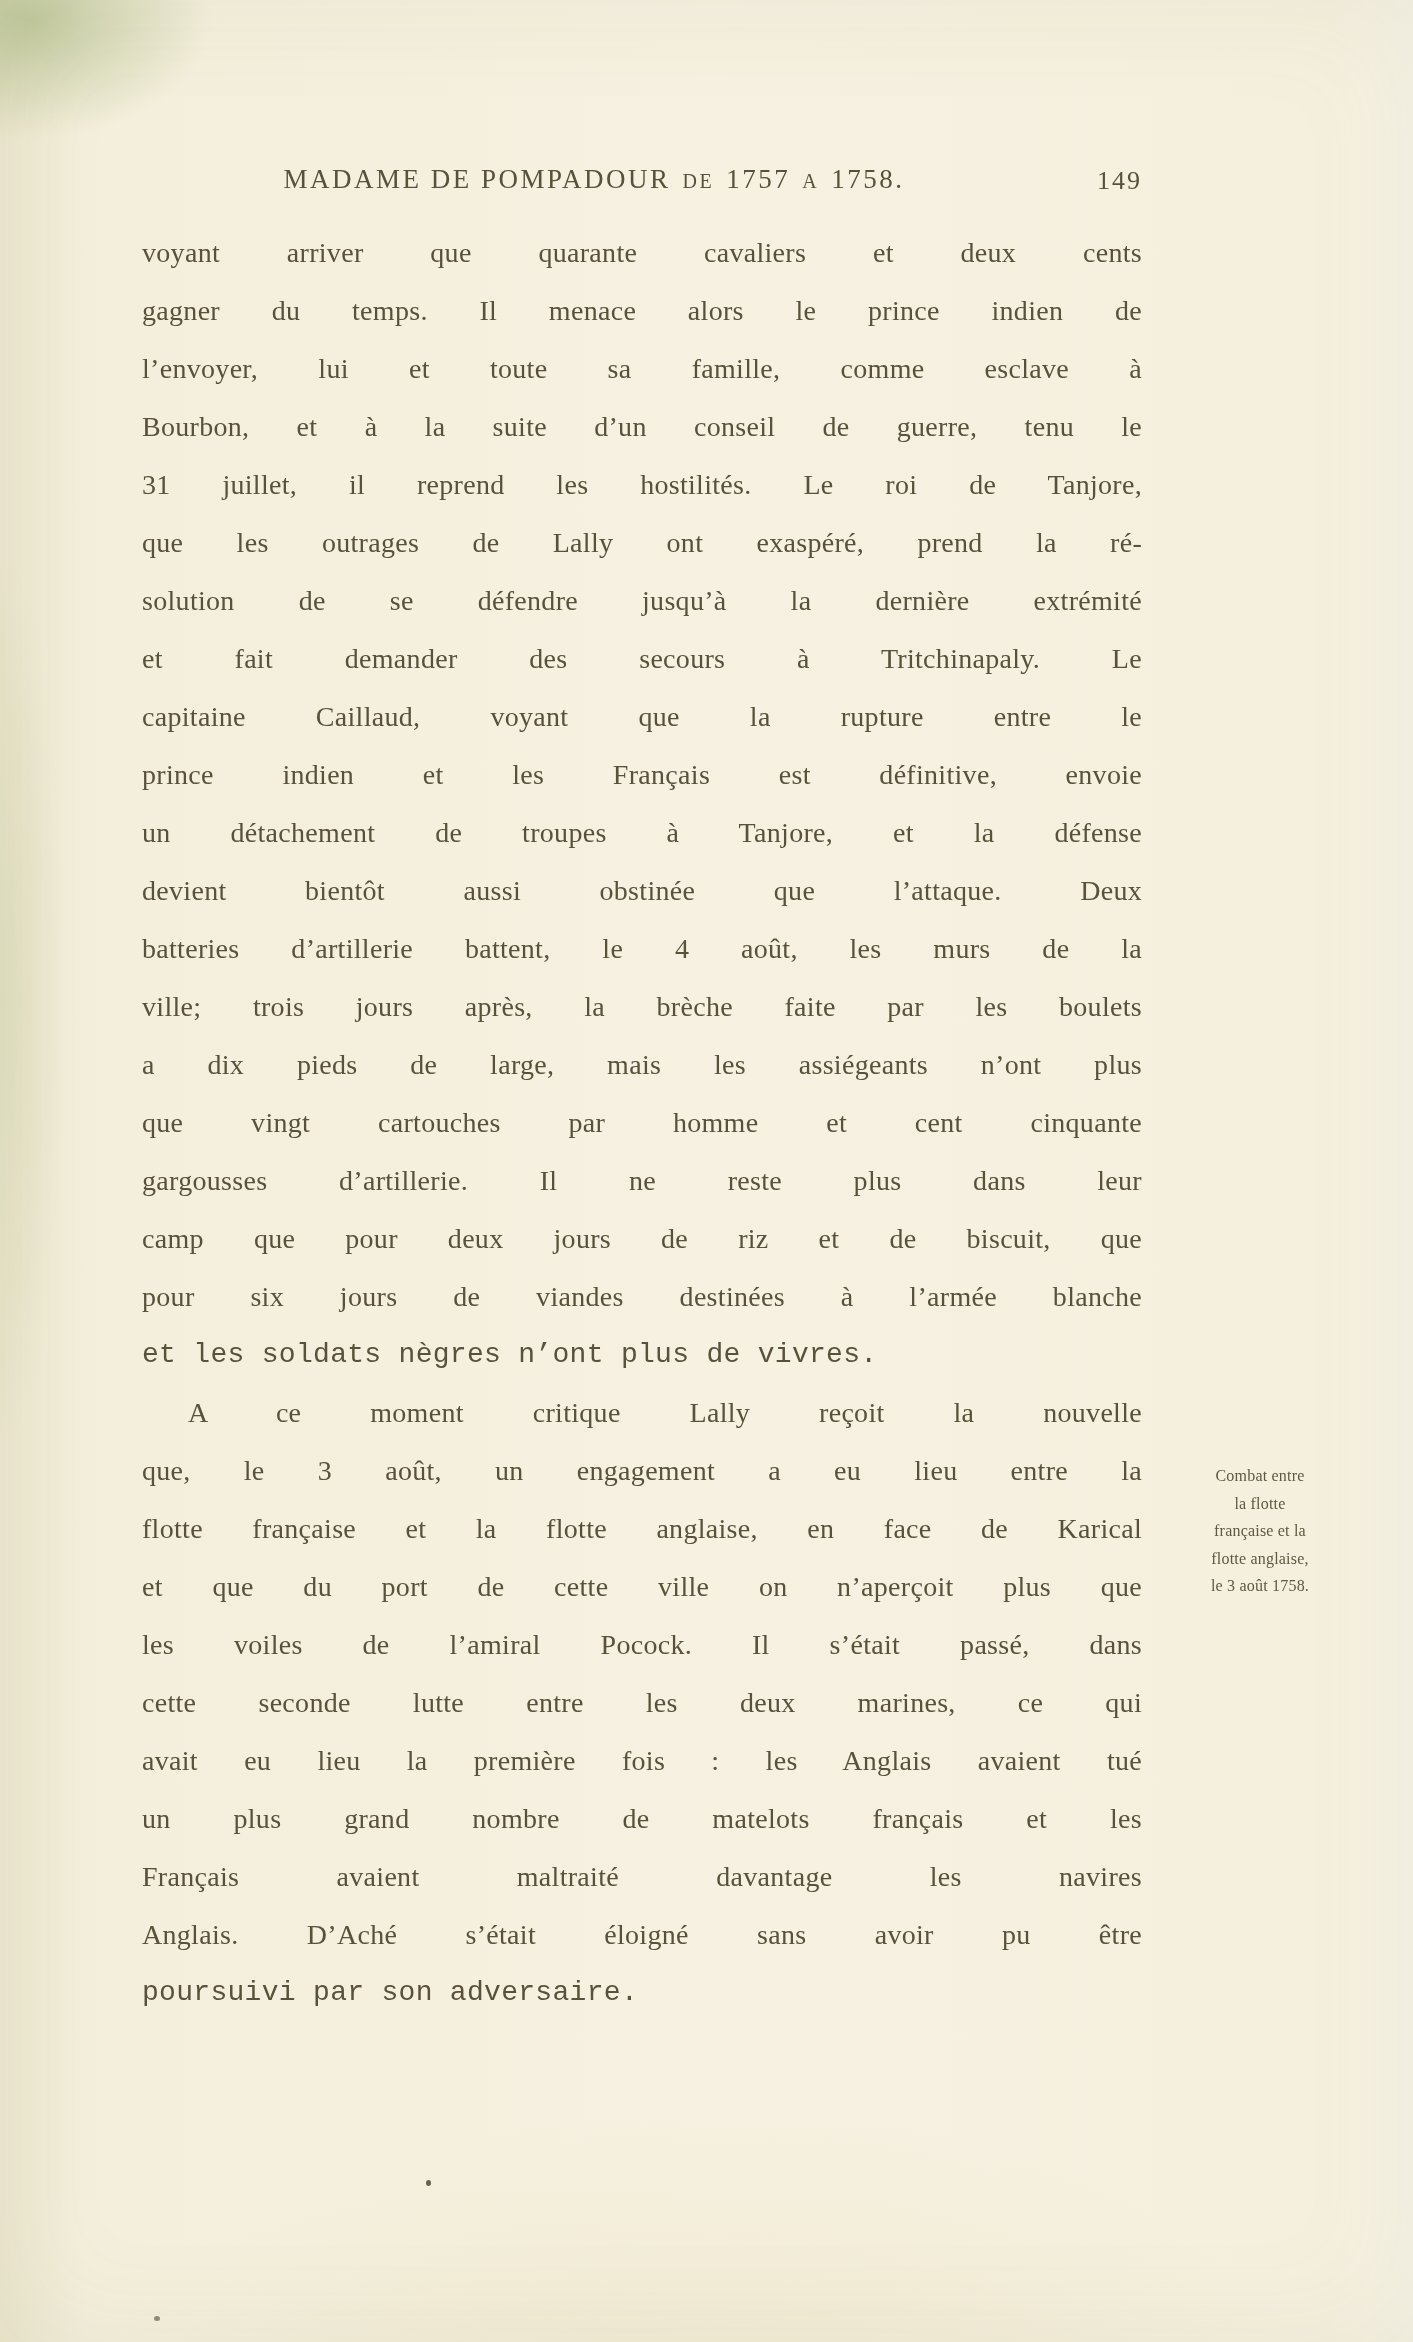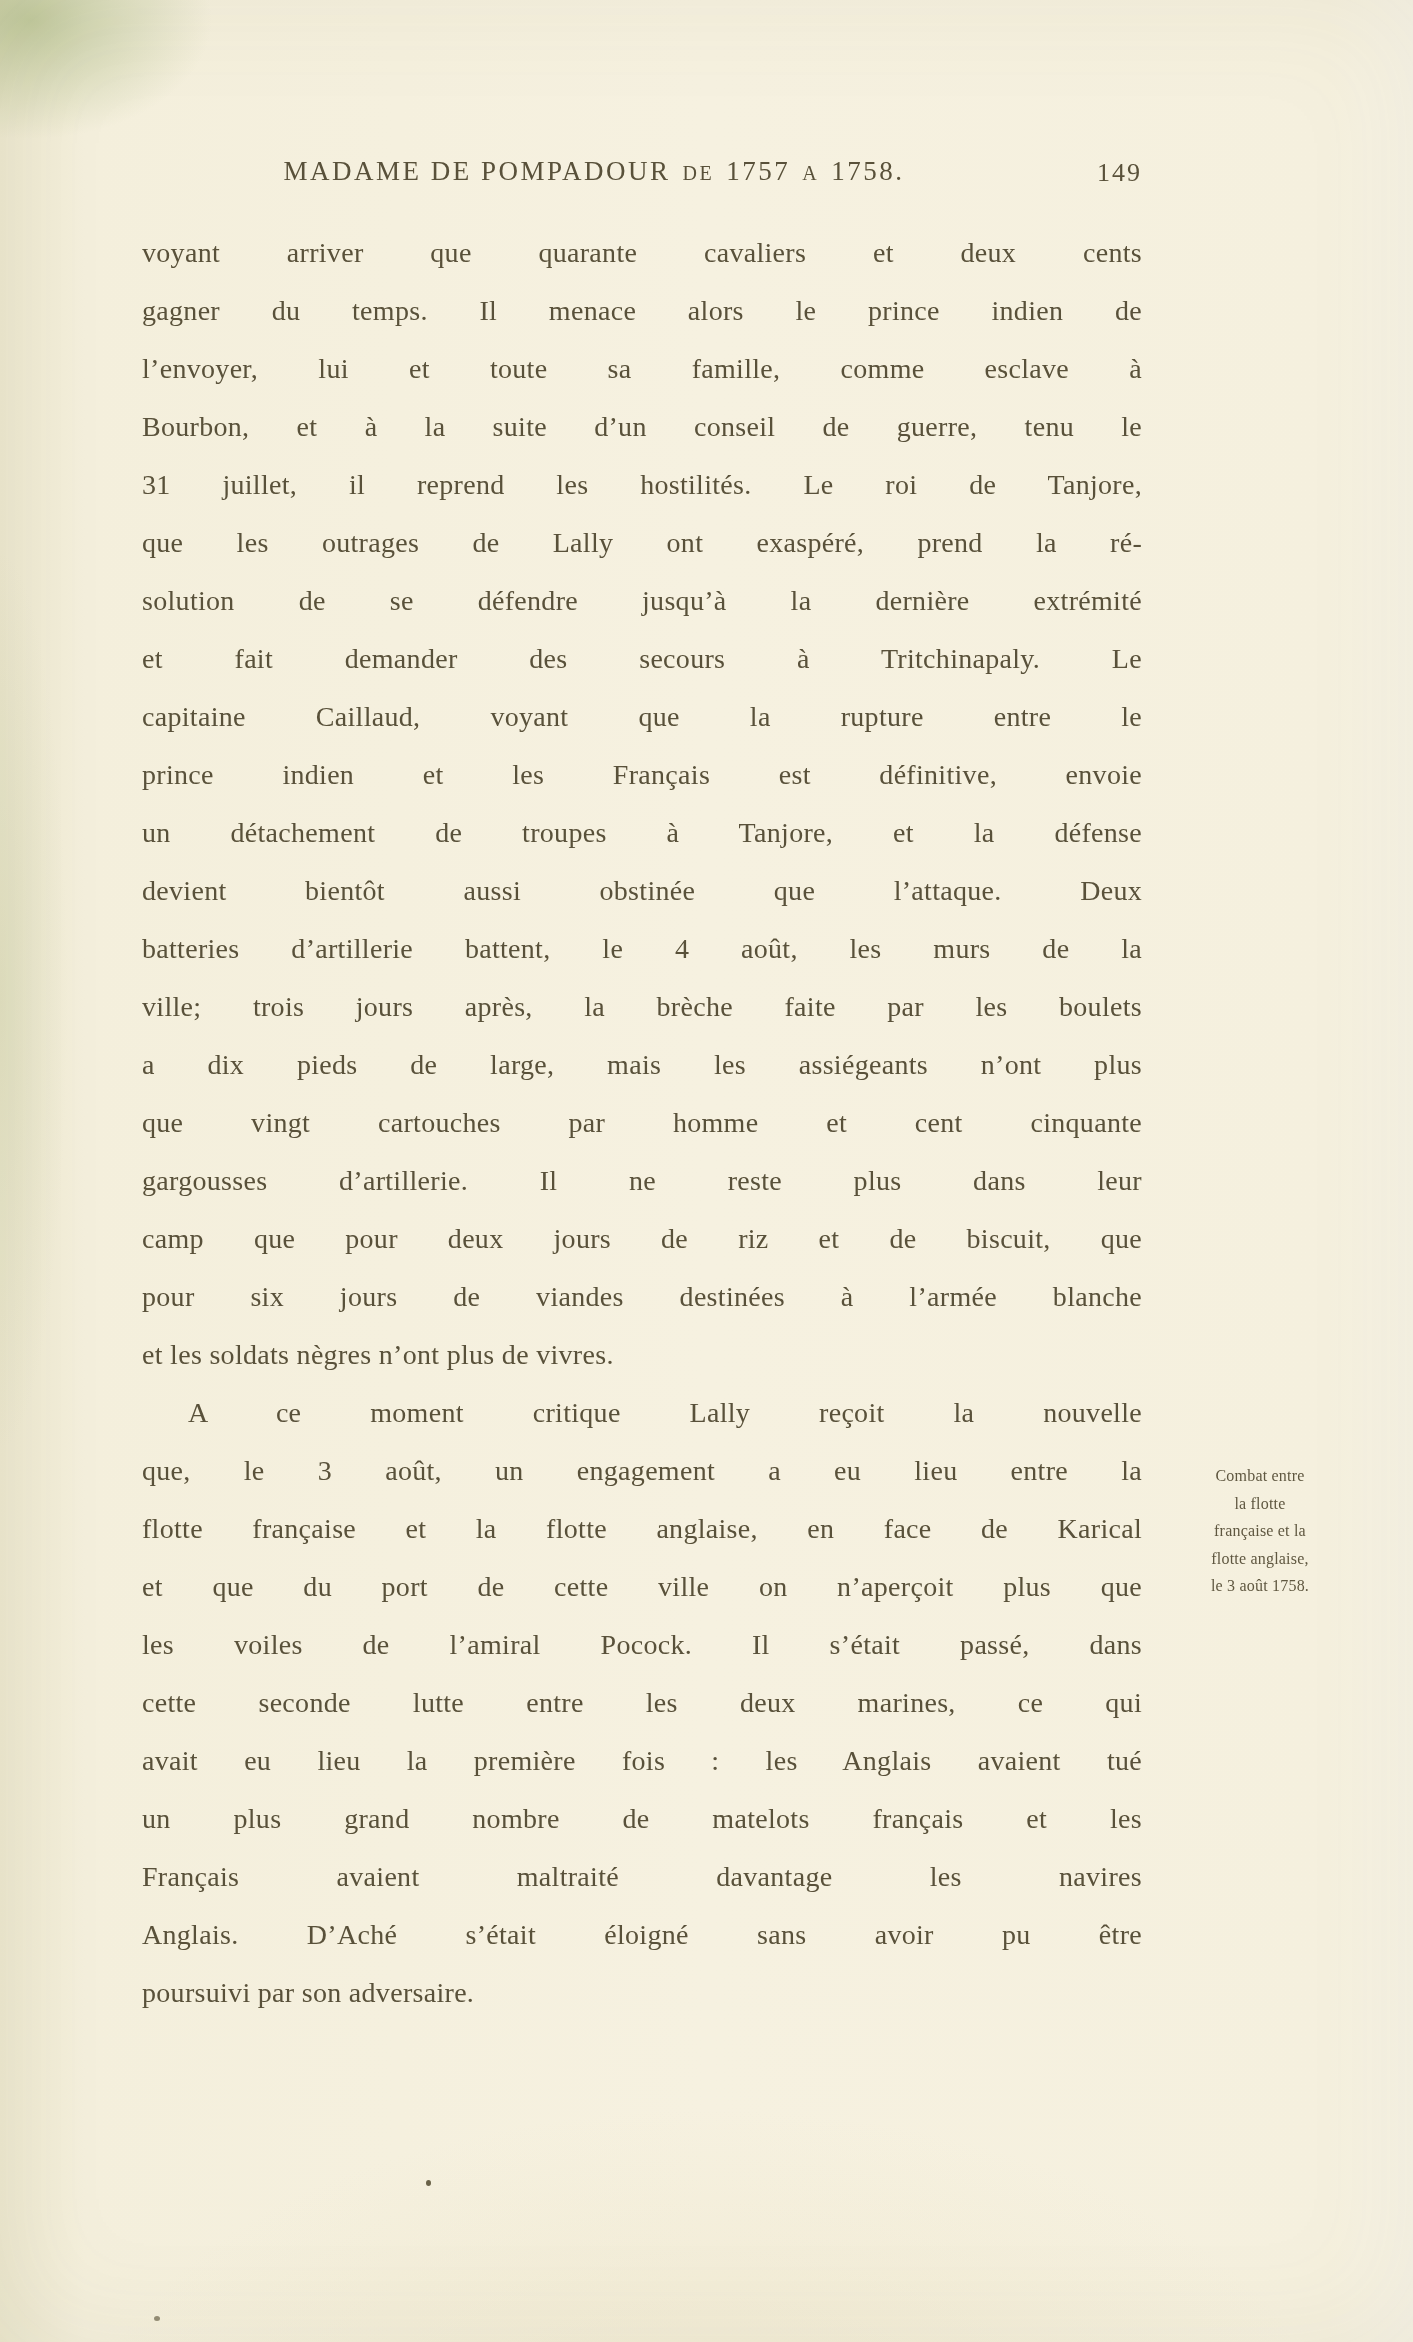--- a/index.html
+++ b/index.html
@@ -25,21 +25,21 @@
     content: "";
     position: absolute;
     inset: 0;
     pointer-events: none;
     box-shadow: inset 0 0 120px rgba(120,110,70,0.08);
   }
 
   
   .header {
     position: absolute;
-    top: 156px;
+    top: 164px;
     left: 142px;
     width: 1000px;
     height: 40px;
   }
   .header-title {
     position: absolute;
     left: 0;
     right: 80px;
     display: flex;
     justify-content: center;
@@ -73,20 +73,21 @@
     line-height: 58px;
     letter-spacing: 0.3px;
   }
   .line {
     text-align: justify;
     text-align-last: justify;
     white-space: normal;
   }
   .line.para-last {
     text-align-last: left;
+    font-family: Liberation Mono, monospace;
   }
   .line.indent {
     text-indent: 46px;
   }
 
   
   .margin-note {
     position: absolute;
     top: 1462px;
     left: 1158px;

